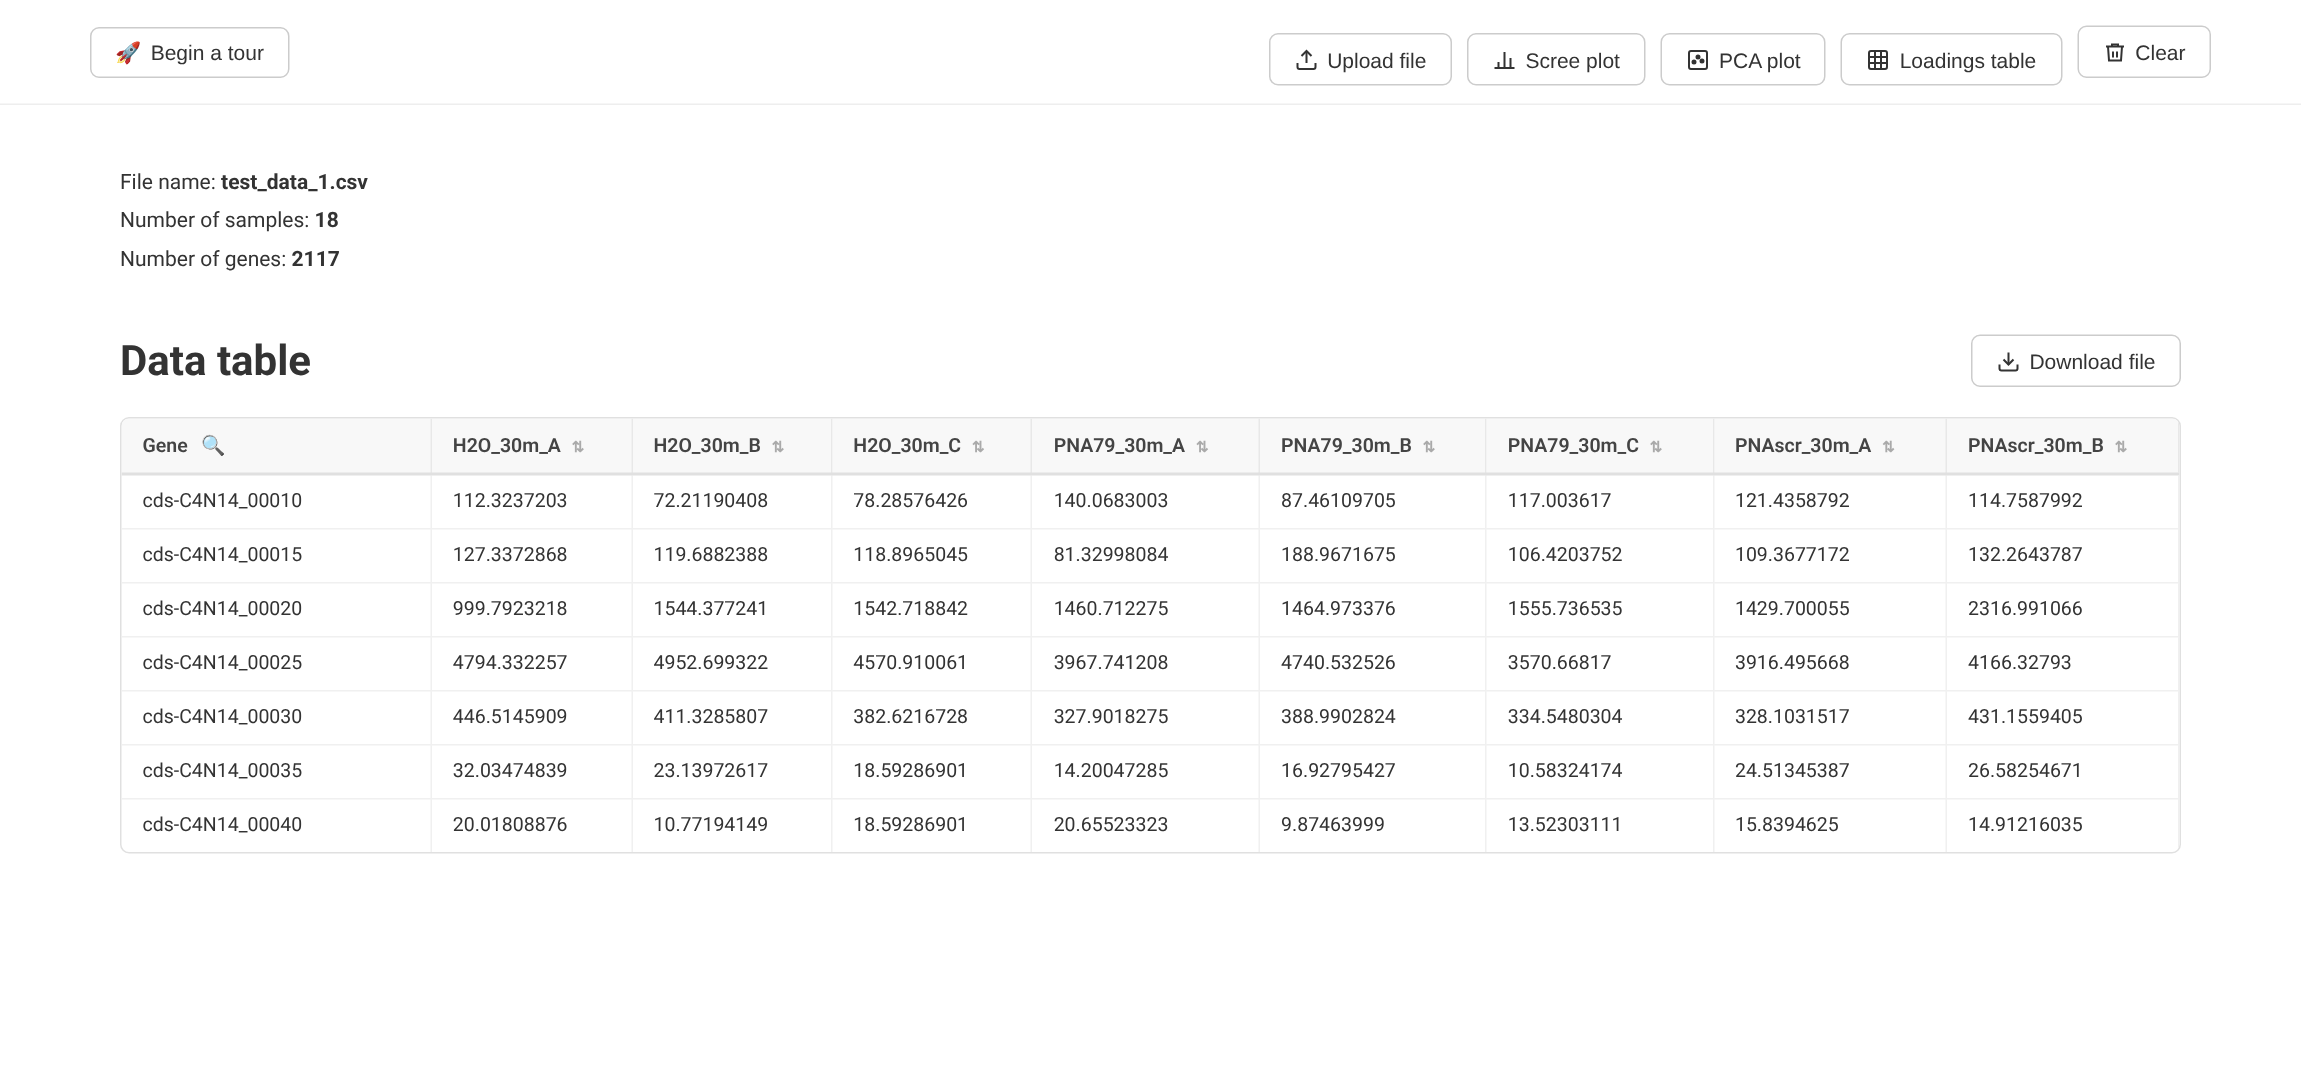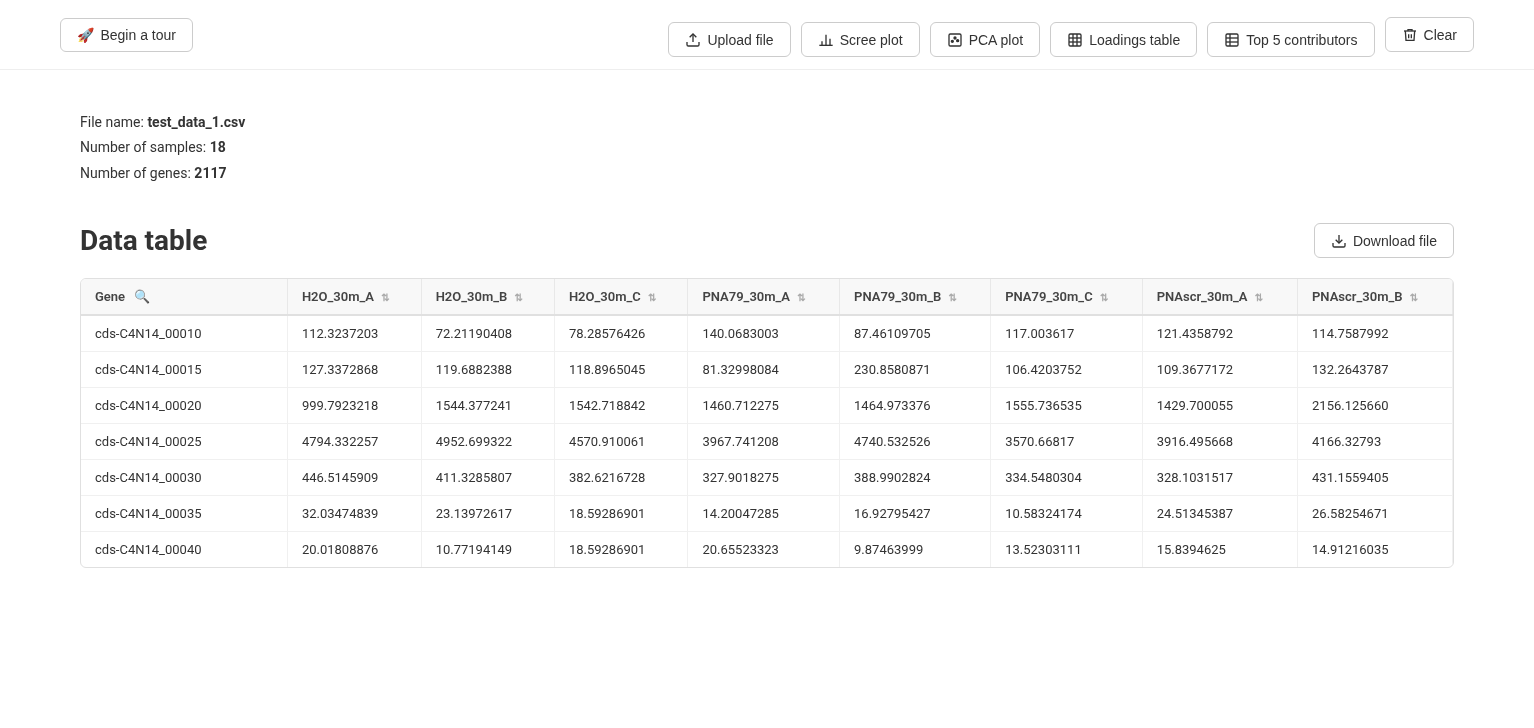--- a/index.html
+++ b/index.html
@@ -164,31 +164,20 @@
           <rect x="3" y="3" width="18" height="18" rx="2"></rect>
           <line x1="3" y1="9" x2="21" y2="9"></line>
           <line x1="3" y1="15" x2="21" y2="15"></line>
           <line x1="9" y1="3" x2="9" y2="21"></line>
           <line x1="15" y1="3" x2="15" y2="21"></line>
         </svg>
       </span>
       <span>Loadings table</span>
     </button>
 
-    <button class="toolbar-btn">
-      <span>
-        <svg class="icon-svg" viewBox="0 0 24 24" fill="none" stroke="currentColor" stroke-width="2">
-          <rect x="3" y="3" width="18" height="18" rx="2"></rect>
-          <line x1="3" y1="9" x2="21" y2="9"></line>
-          <line x1="3" y1="15" x2="21" y2="15"></line>
-          <line x1="9" y1="3" x2="9" y2="21"></line>
-        </svg>
-      </span>
-      <span>Top 5 contributors</span>
-    </button>
   </div>
 
   <button class="toolbar-btn">
     <span>
       <svg class="icon-svg" viewBox="0 0 24 24" fill="none" stroke="currentColor" stroke-width="2">
         <polyline points="3 6 5 6 21 6"></polyline>
         <path d="M19 6l-1 14H6L5 6"></path>
         <path d="M10 11v6M14 11v6"></path>
         <path d="M9 6V4h6v2"></path>
       </svg>
@@ -256,35 +245,35 @@
             <td>117.003617</td>
             <td>121.4358792</td>
             <td>114.7587992</td>
           </tr>
           <tr>
             <td>cds-C4N14_00015</td>
             <td>127.3372868</td>
             <td>119.6882388</td>
             <td>118.8965045</td>
             <td>81.32998084</td>
-            <td>230.8580871</td>
+            <td>188.9671675</td>
             <td>106.4203752</td>
             <td>109.3677172</td>
             <td>132.2643787</td>
           </tr>
           <tr>
             <td>cds-C4N14_00020</td>
             <td>999.7923218</td>
             <td>1544.377241</td>
             <td>1542.718842</td>
             <td>1460.712275</td>
             <td>1464.973376</td>
             <td>1555.736535</td>
             <td>1429.700055</td>
-            <td>2156.125660</td>
+            <td>2316.991066</td>
           </tr>
           <tr>
             <td>cds-C4N14_00025</td>
             <td>4794.332257</td>
             <td>4952.699322</td>
             <td>4570.910061</td>
             <td>3967.741208</td>
             <td>4740.532526</td>
             <td>3570.66817</td>
             <td>3916.495668</td>

